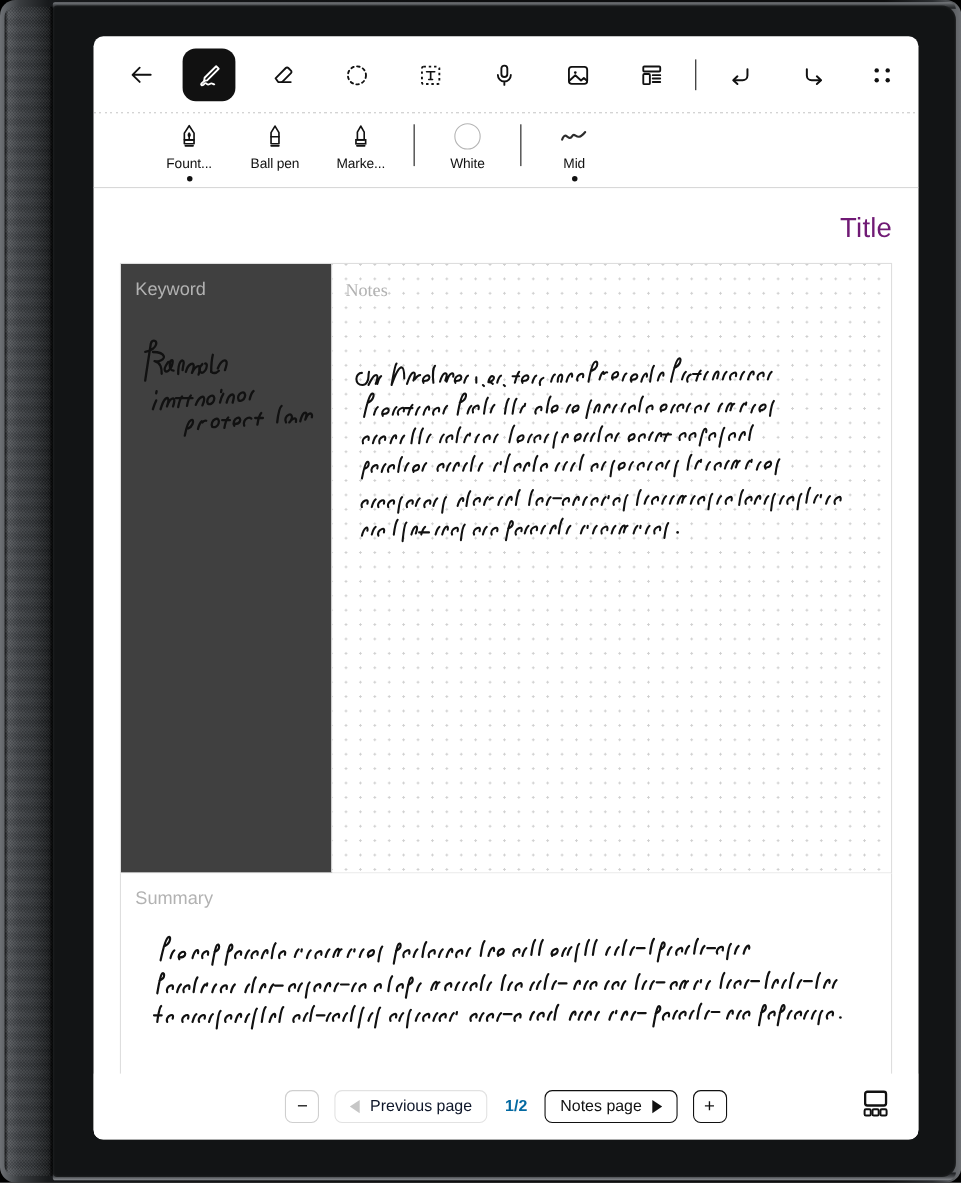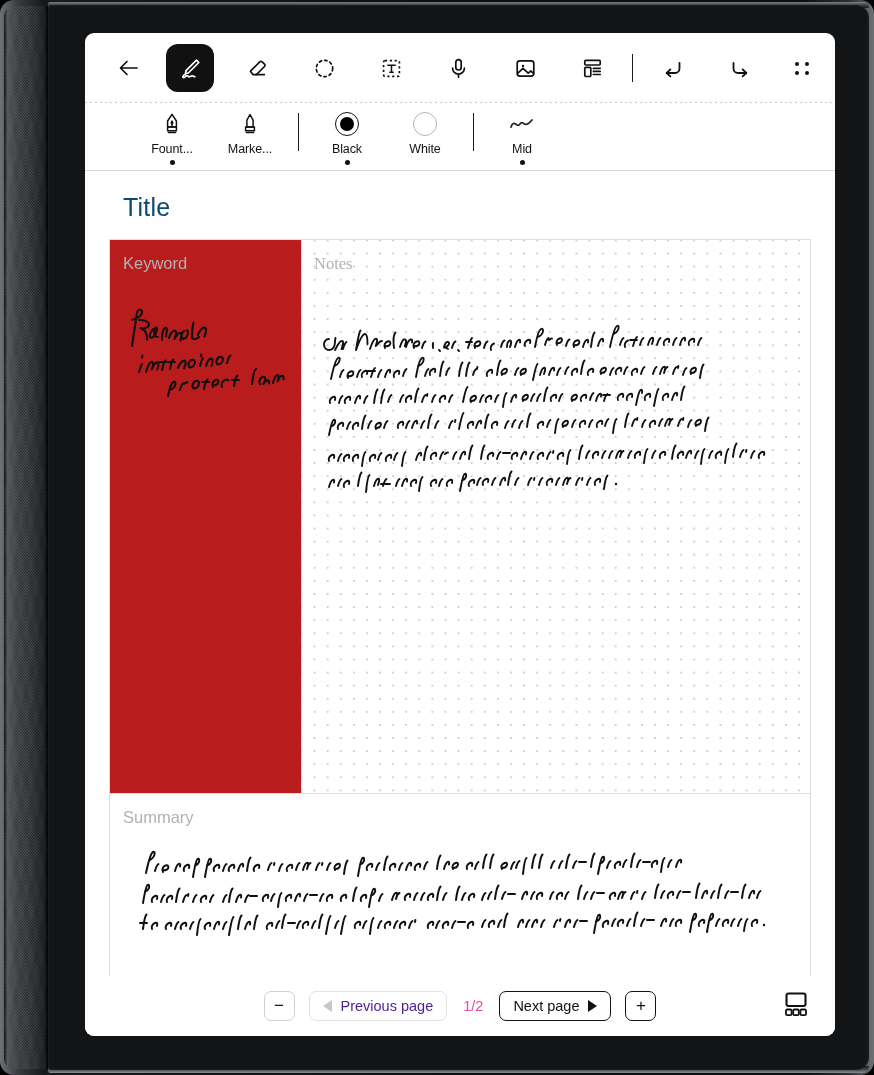--- a/index.html
+++ b/index.html
@@ -133,34 +133,34 @@
   .sw-wrap.white { border-color:#b5b5b5; }
   .sw-in { width:14px; height:14px; border-radius:50%; }
   .sw-in.black { background:#000; }
   .sw-in.gray  { background:#9a9a9a; }
   .sw-in.white { background:#fff; }
   .stroke-ico svg { fill:none; stroke-linecap:round; }
 
   
   .page-body { padding: 0 24px; }
   .doc-title {
-    font-size: 25px; color:#0c4a6e; font-weight:400;
-    padding: 22px 0 17px 14px; letter-spacing:.2px;
+    font-size: 25px; color:#701a75; font-weight:400;
+    padding: 22px 0 17px 14px; letter-spacing:.2px;text-align:right;
   }
 
   .grid-box {
     border: 1px solid #dedede;
     display: flex;
     height: 555px;
   }
   .kw-col {
     width: 192px; flex:0 0 auto;
     border-right: 1px solid #dedede;
     position: relative;
-    background: #b91c1c;
+    background: #404040;
   }
   .notes-col {
     flex: 1 1 auto;
     position: relative;
     background-color: #fff;
     background-image: radial-gradient(#cfcfcf 1px, transparent 1.05px);
     background-size: 13.1px 13.1px;
     background-position: 6px 7px;
   }
   .sec-lbl {
@@ -190,23 +190,23 @@
     background:#fff;
   }
   .pgbtn {
     border:1px solid #cfcfcf; border-radius:7px;
     height:30px; display:flex; align-items:center; justify-content:center;
     font-size:14.5px; color:#111; background:#fff;
   }
   .sq { width:31px; height:30px; font-size:17px; }
   .sq.plus { border-color:#111; border-width:1.5px; }
   .wide { padding:0 13px; gap:9px; }
-  .wide.disabled { color:#4c1d95; border-color:#e2e2e2; }
+  .wide.disabled { color:#0f172a; border-color:#e2e2e2; }
   .wide.strong { border-color:#111; border-width:1.6px; }
-  .pg-count { font-size:14.5px; font-weight:normal; color:#ec4899; margin:0 2px; }
+  .pg-count { font-size:14.5px; font-weight:bold; color:#0369a1; margin:0 2px; }
   .tri { width:0;height:0;border-top:6px solid transparent;border-bottom:6px solid transparent; }
   .tri.l { border-right:9px solid #c6c6c6; }
   .tri.r { border-left:9px solid #111; }
   .navkey { position:absolute; right:24px; bottom:14px; }
 </style>
 </head>
 <body>
 
 <div id="device">
   <div class="outer-edge"></div>
@@ -322,45 +322,47 @@
             <path d="M11 2.3 15.4 9v6.1H6.6V9z" stroke-linejoin="round"></path>
             <path d="M11 8.4v7.3M6.6 15.1h8.8v3.6H6.6z" stroke-linejoin="round"></path>
             <ellipse cx="11" cy="10.8" rx="1.5" ry="1.9" fill="#111" stroke="none"></ellipse>
             <path d="M7.4 20.6h7.2" stroke-linecap="round"></path>
           </svg>
         </span>
         <span class="pen-lbl">Fount...</span>
         <span class="pen-sel"></span>
       </div>
 
+      <div class="pen-item">
+        <span class="pen-ico">
+          <svg width="22" height="25" viewBox="0 0 22 25">
+            <path d="M11 2.6 14.6 8.6v10.1H7.4V8.6z" stroke-linejoin="round"></path>
+            <path d="M7.4 12.3h7.2" stroke-linecap="round"></path>
+            <path d="M7.4 20.6h7.2" stroke-linecap="round"></path>
+          </svg>
+        </span>
+        <span class="pen-lbl">Ball pen</span>
+        <span class="pen-sel off"></span>
+      </div>
 
 
       <div class="pen-item">
         <span class="pen-ico">
           <svg width="22" height="25" viewBox="0 0 22 25">
             <path d="M11 2.6 14.1 8.2v6.9H7.9V8.2z" stroke-linejoin="round"></path>
             <rect x="6.6" y="15.1" width="8.8" height="3.6"></rect>
             <path d="M7.4 20.6h7.2" stroke-linecap="round"></path>
           </svg>
         </span>
         <span class="pen-lbl">Marke...</span>
         <span class="pen-sel off"></span>
       </div>
 
       <div class="pb-sep"></div>
 
-      <div class="pen-item">
-        <span class="pen-ico">
-          <span class="sw-wrap">
-              <span class="sw-in black"></span>
-            </span>
-        </span>
-        <span class="pen-lbl">Black</span>
-        <span class="pen-sel"></span>
-      </div>
 
 
       <div class="pen-item">
         <span class="pen-ico">
           <span class="sw-wrap white">
               <span class="sw-in white"></span>
             </span>
         </span>
         <span class="pen-lbl">White</span>
         <span class="pen-sel off"></span>
@@ -561,21 +563,21 @@
       <div class="pgbtn sq">−</div>
 
       <div class="pgbtn wide disabled">
         <span class="tri l"></span>
         <span>Previous page</span>
       </div>
 
       <div class="pg-count">1/2</div>
 
       <div class="pgbtn wide strong">
-        <span>Next page</span>
+        <span>Notes page</span>
         <span class="tri r"></span>
       </div>
 
       <div class="pgbtn sq plus">+</div>
 
       <div class="navkey">
         <svg width="30" height="27" viewBox="0 0 30 27">
           <rect x="5.5" y="2.5" width="19" height="12.5" rx="2" fill="none" stroke="#111" stroke-width="2.1"></rect>
           <rect x="5" y="18.5" width="5.6" height="5.6" rx="1.2" fill="none" stroke="#111" stroke-width="1.8"></rect>
           <rect x="12.2" y="18.5" width="5.6" height="5.6" rx="1.2" fill="none" stroke="#111" stroke-width="1.8"></rect>

